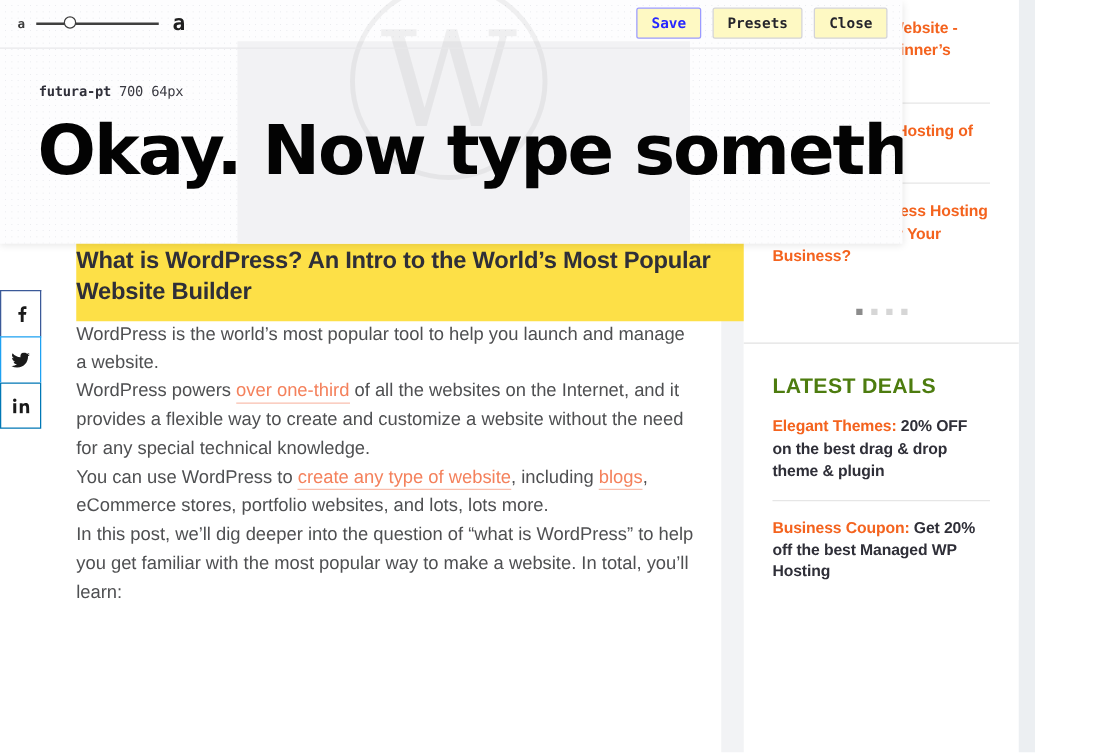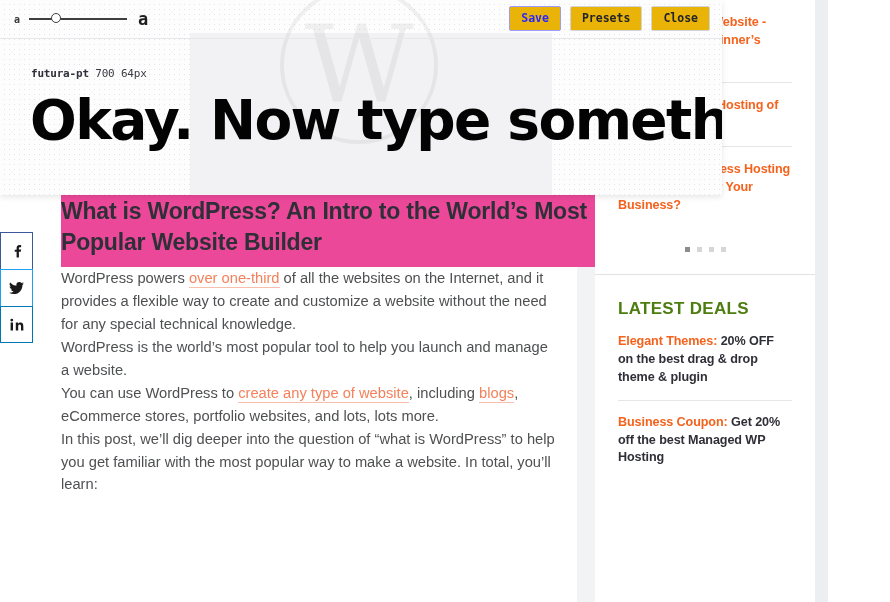--- a/index.html
+++ b/index.html
@@ -60,25 +60,25 @@
   #article {
     position: absolute;
     left: 61px;
     top: 190px;
     width: 495px;
     color: #4a4a4a;
   }
   #article-title {
     margin: 0;
     padding: 6px 0 10px 0;
-    font-size: 23px;
+    font-size: 19px;
     line-height: 1.33;
     font-weight: bold;
     color: #2f2f38;
-    background: #ec4899;
+    background: #fde047;
     letter-spacing: -0.2px;
     width: 572px;
     box-sizing: border-box;
   }
   #article p, #article li {
     font-size: 14.7px;
     line-height: 1.56;
     color: #4f5052;
     margin: 0;
   }
@@ -256,21 +256,21 @@
     right: 12px;
     top: 6px;
     display: flex;
     gap: 9px;
   }
   .panel-btn {
     font-family: "DejaVu Sans Mono", monospace;
     font-size: 11.5px;
     font-weight: bold;
     padding: 5px 11px 5px 11px;
-    background: #eab308;
+    background: #fef9c3;
     border: 1px solid #d3d3d8;
     color: #24242b;
     border-radius: 2px;
     cursor: pointer;
     line-height: 1.15;
   }
   #btn-save {
     color: #2727ff;
     border-color: #9a9aff;
   }
@@ -328,22 +328,22 @@
         <svg width="14" height="13" viewBox="0 0 14 13">
             <path fill="#1a1a1a" d="M3 12.5H.6V4.6H3zM1.8 3.5A1.4 1.4 0 1 1 1.8.7a1.4 1.4 0 0 1 0 2.8M13.4 12.5H11V8.6c0-.93-.02-2.12-1.3-2.12-1.3 0-1.5 1-1.5 2.05v3.97H5.8V4.6h2.3v1.08h.03c.32-.6 1.1-1.24 2.27-1.24 2.43 0 2.88 1.6 2.88 3.68z"></path>
           </svg>
       </span>
     </div>
   </div>
 
   <div id="article">
     <h1 id="article-title">What is WordPress? An Intro to the World’s Most Popular Website Builder</h1>
     <div id="article-body">
+        <p id="para-1">WordPress is the world’s most popular tool to help you launch and manage a website.</p>
         <p id="para-2">WordPress powers <a class="a-link" href="#">over one-third</a> of all the websites on the Internet, and it provides a flexible way to create and customize a website without the need for any special technical knowledge.</p>
-        <p id="para-1">WordPress is the world’s most popular tool to help you launch and manage a website.</p>
         <p id="para-3">You can use WordPress to <a class="a-link" href="#">create any type of website</a>, including <a class="a-link" href="#">blogs</a>, eCommerce stores, portfolio websites, and lots, lots more.</p>
         <p id="para-4">In this post, we’ll dig deeper into the question of “what is WordPress” to help you get familiar with the most popular way to make a website. In total, you’ll learn:</p>
       </div>
   </div>
 
   <div id="sidebar">
     <div id="popular-widget">
         <div class="popular-item">How To Make A Website - Step by Step Beginner’s Guide</div>
         <div class="popular-item">Best WordPress Hosting of February 2022</div>
         <div class="popular-item">Managed WordPress Hosting 101: Is It Right for Your Business?</div>

